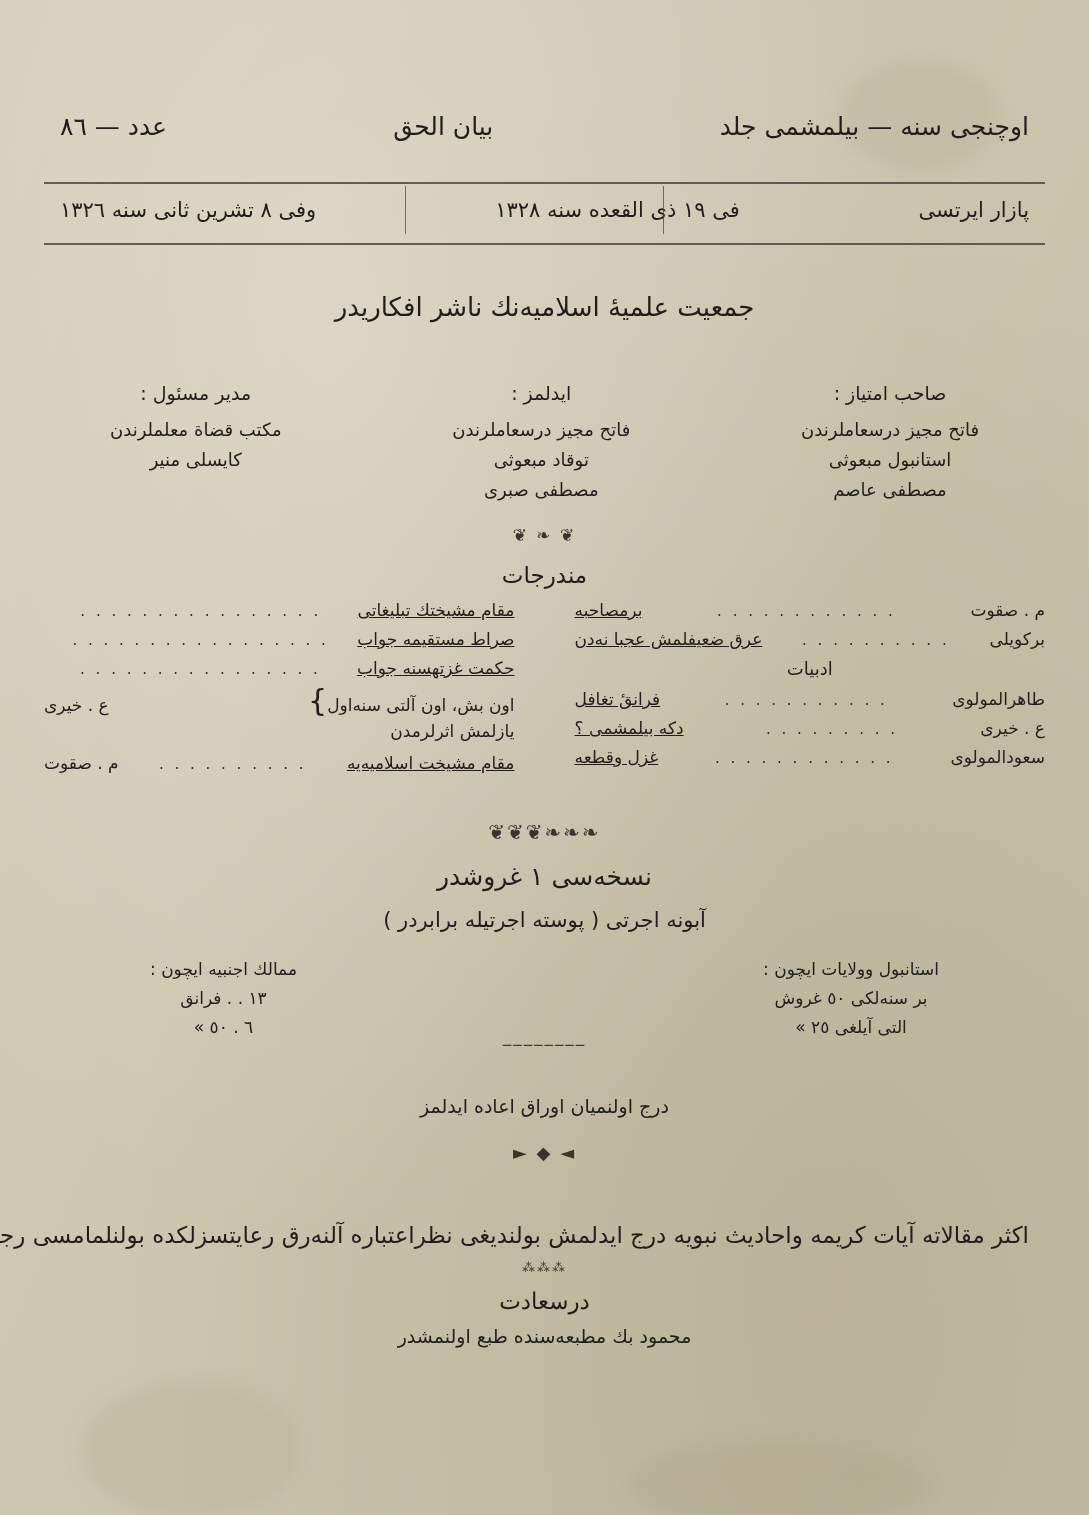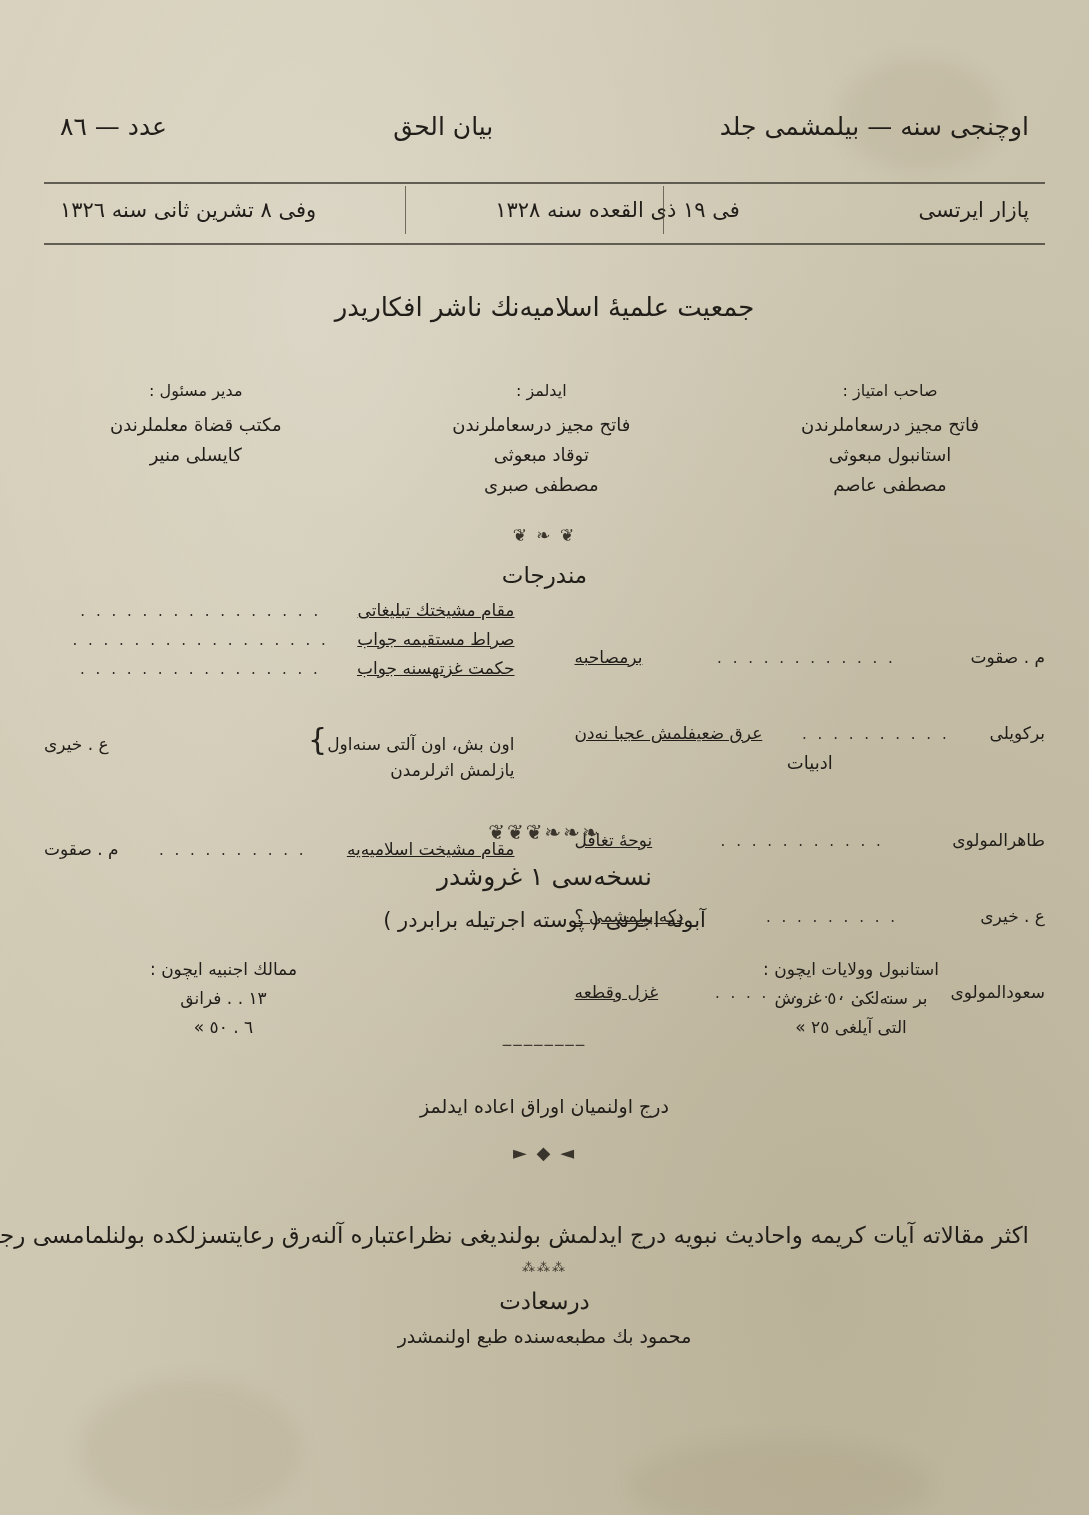--- a/index.html
+++ b/index.html
@@ -100,21 +100,21 @@
     position: absolute;
     top: 378px;
     left: 80px;
     right: 80px;
     display: flex;
     justify-content: space-between;
     font-size: 18px;
     line-height: 1.65;
   }
   #staff .col { text-align: center; }
-  #staff .col .role { font-size: 16px; margin-bottom: 6px; }
+  #staff .col .role { font-size: 19px; margin-bottom: 6px; }
   #staff .col.right-col { margin-right: 30px; }
   #staff .col.left-col { margin-left: 30px; }
 
   .ornament {
     position: absolute;
     width: 100%;
     text-align: center;
     color: #3a352c;
     letter-spacing: 2px;
   }
@@ -151,21 +151,21 @@
   .toc-row .t-title { flex: 0 0 auto; text-decoration: underline; }
   .toc-row .t-dots {
     flex: 1 1 auto;
     margin: 0 6px;
     overflow: hidden;
     letter-spacing: 3px;
     color: #2e2a24;
     font-size: 15px;
     white-space: nowrap;
   }
-  .toc-row .t-author { flex: 0 0 auto; margin-top: 47px; }
+  .toc-row .t-author { flex: 0 0 auto; }
   .toc-row.brace { position: relative; }
   .toc-brace-block { line-height: 1.5; text-align: right; }
   .brace-mark { font-size: 30px; line-height: 0.9; margin-left: 6px; }
 
   .toc-sub {
     text-align: center;
     margin: 4px 0 10px;
     font-size: 18px;
   }
 
@@ -294,21 +294,21 @@
       </div>
       <div class="toc-row">
         <span class="t-author line-ar">بركويلی</span>
         <span class="t-dots">. . . . . . . . . .</span>
         <span class="t-title line-ar">عرق ضعيفلمش عجبا نه‌دن</span>
       </div>
       <div class="toc-sub line-ar">ادبيات</div>
       <div class="toc-row">
         <span class="t-author line-ar">طاهرالمولوی</span>
         <span class="t-dots">. . . . . . . . . . .</span>
-        <span class="t-title line-ar">نوحهٔ تغافل</span>
+        <span class="t-title line-ar">فرانقٔ تغافل</span>
       </div>
       <div class="toc-row">
         <span class="t-author line-ar">ع . خيری</span>
         <span class="t-dots">. . . . . . . . .</span>
         <span class="t-title line-ar">دكه بيلمشمی ؟</span>
       </div>
       <div class="toc-row">
         <span class="t-author line-ar">سعودالمولوی</span>
         <span class="t-dots">. . . . . . . . . . . .</span>
         <span class="t-title line-ar">غزل وقطعه</span>

